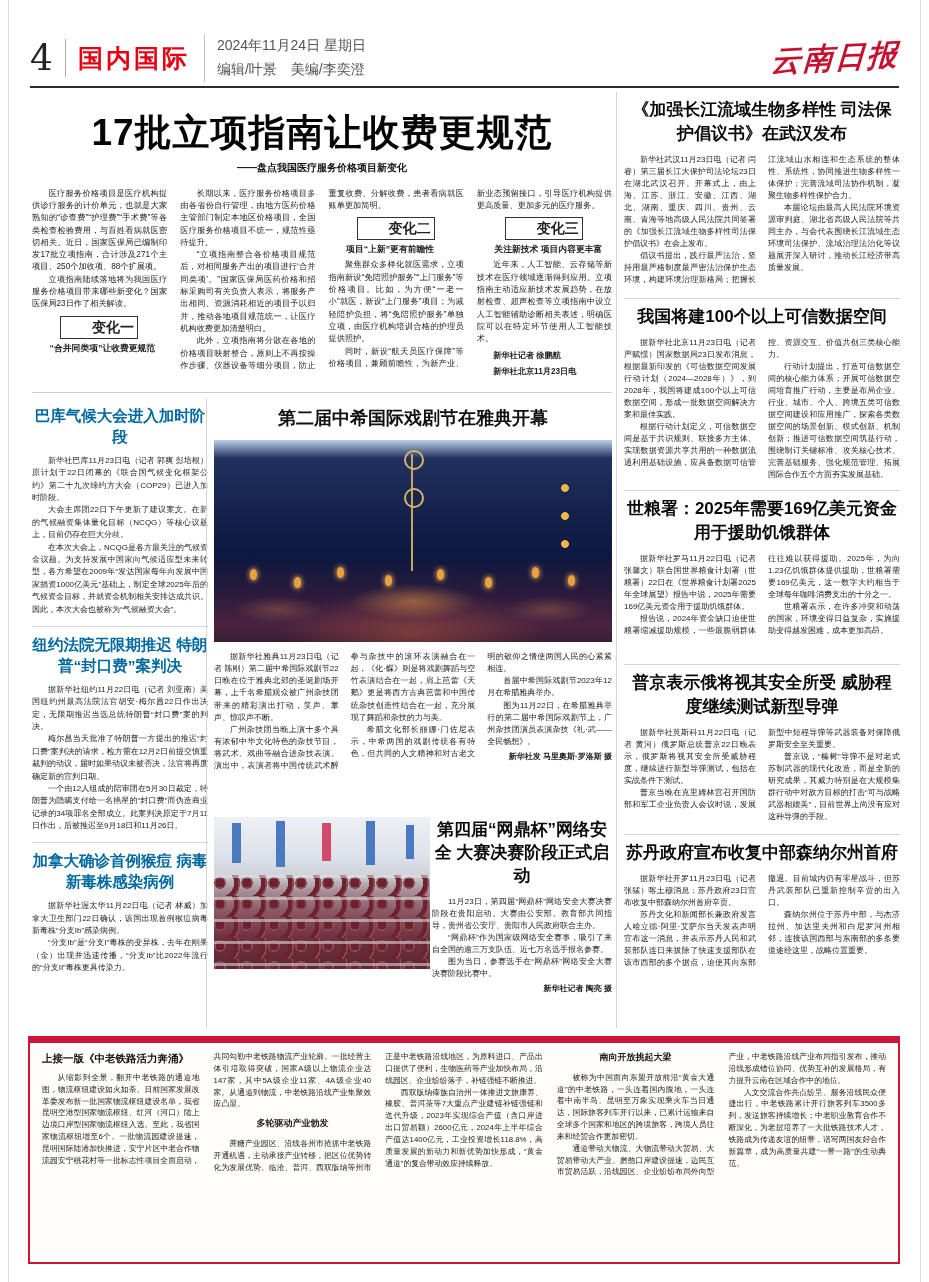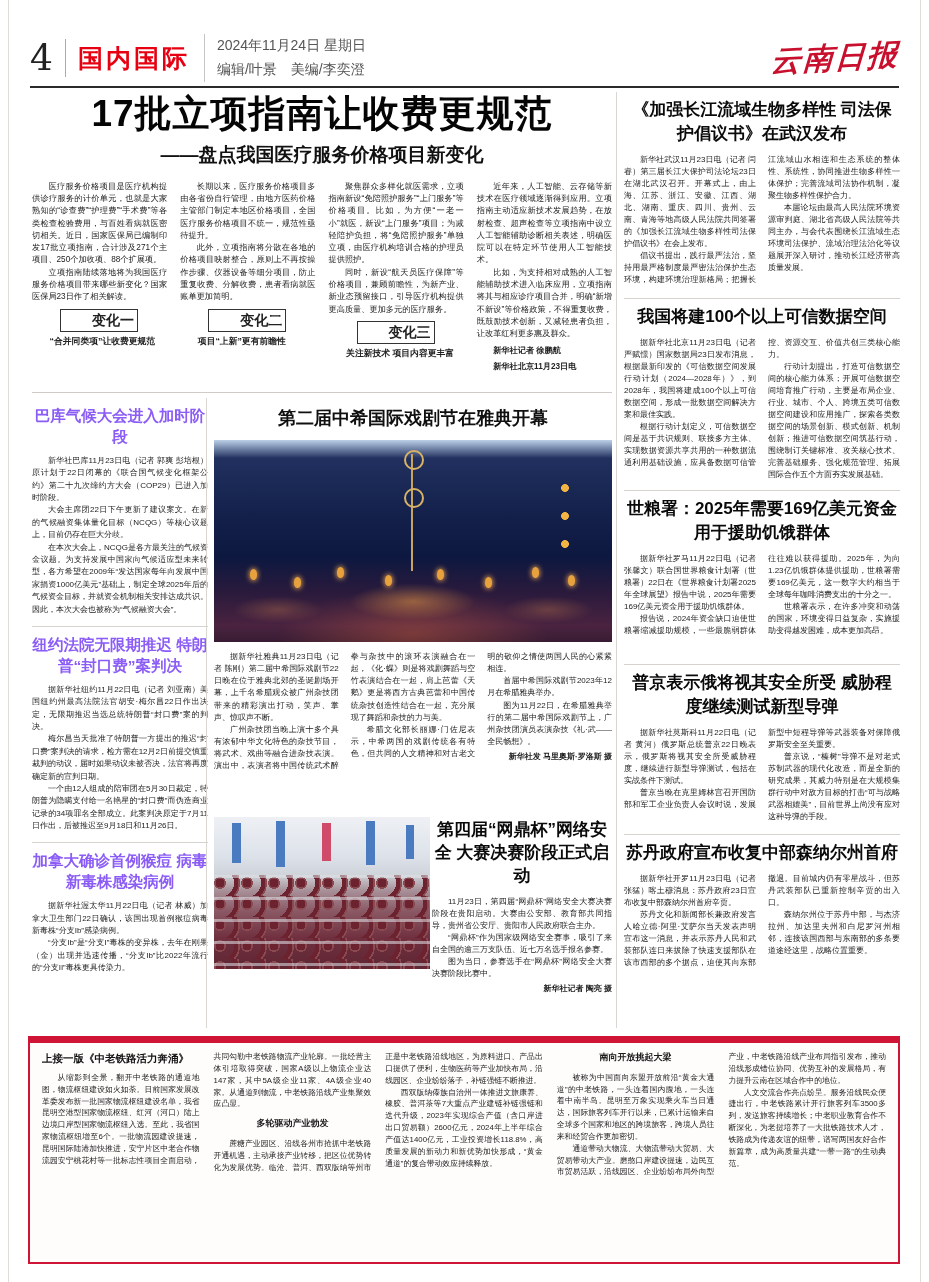--- a/index.html
+++ b/index.html
@@ -16,35 +16,35 @@
   .header { position:absolute; left:30px; right:30px; top:34px; height:48px; display:flex; align-items:center; }
   .pagenum { font-family:"DejaVu Serif",serif; font-size:36px; font-weight:400; color:#222; line-height:1; }
   .hdr-div { width:1px; height:38px; background:#aaa; margin:0 12px; }
   .section-name { color:#e60012; font-size:25px; font-weight:900; letter-spacing:3px; }
   .date-block { margin-left:14px; padding-left:12px; border-left:1px solid #c5c5c5; font-size:14px; color:#555; line-height:1.7; }
   .masthead { margin-left:auto; color:#c8102e; font-size:30px; font-weight:900; font-style:italic; transform:rotate(-3deg) skewX(-6deg); letter-spacing:2px; font-family:"DejaVu Serif",serif; }
   .header-rule { position:absolute; left:30px; right:30px; top:86px; height:2px; background:#2b2b2b; }
 
   
   .main-article { position:absolute; left:32px; top:94px; width:580px; }
-  .main-title { font-size:37px; font-weight:900; text-align:center; color:#050505; letter-spacing:1px; line-height:1.1; }
-  .main-sub { text-align:center; font-size:19px; font-weight:700; margin-top:7px; color:#111; }
+  .main-title { font-size:37px; font-weight:900; text-align:center; color:#050505; letter-spacing:1px; line-height:1.1;margin-top:19px; }
+  .main-sub { text-align:center; font-size:10px; font-weight:700; margin-top:7px; color:#111; }
   .main-body { margin-top:13px; height:238px; column-count:4; column-gap:13px; font-size:8.2px; line-height:1.5; text-align:justify; color:#222; overflow:hidden; }
   .main-body p { text-indent:2em; }
   .kick { text-indent:0; margin:5px 0 3px; font-weight:700; font-size:14px; }
   .kick .chip { display:inline-block; border:1px solid #333; padding:0 3px; margin-right:4px; font-weight:700; }
   .kick-title { text-indent:0; font-weight:800; font-size:8.8px; margin-bottom:3px; }
   .byline-end { text-indent:0; text-align:left; font-weight:700; margin-top:4px; }
   .rule-under-main { position:absolute; left:32px; top:392px; width:580px; height:1px; background:#cfccc8; }
 
   
   .left-col { position:absolute; left:32px; top:398px; width:176px; }
   .l-art { padding:8px 0 10px; }
   .l-art + .l-art { border-top:1px solid #d6d3cf; }
-  .l-art h3 { font-size:15.5px; font-weight:900; text-align:center; line-height:1.35; margin-bottom:7px; color:#8b5cf6; }
+  .l-art h3 { font-size:15.5px; font-weight:900; text-align:center; line-height:1.35; margin-bottom:7px; color:#0369a1; }
   .l-art .bd { font-size:8px; line-height:1.55; text-align:justify; }
   .l-art .bd p { text-indent:2em; }
 
   .col-div-1 { position:absolute; left:206px; top:398px; height:630px; width:1px; background:#d9d6d2; }
   .col-div-2 { position:absolute; left:616px; top:92px; height:936px; width:1px; background:#d9d6d2; }
 
   
   .mid-col { position:absolute; left:214px; top:400px; width:398px; }
   .theater-title { font-size:18px; font-weight:900; text-align:center; color:#101010; margin:6px 0 10px; }
   .photo-theater { width:398px; height:202px; position:relative; overflow:hidden;
@@ -127,29 +127,29 @@
 
 <div class="main-article">
   <div class="main-title">17批立项指南让收费更规范</div>
   <div class="main-sub">——盘点我国医疗服务价格项目新变化</div>
   <div class="main-body">
     <p>医疗服务价格项目是医疗机构提供诊疗服务的计价单元，也就是大家熟知的“诊查费”“护理费”“手术费”等各类检查检验费用，与百姓看病就医密切相关。近日，国家医保局已编制印发17批立项指南，合计涉及271个主项目、250个加收项、88个扩展项。</p>
     <p>立项指南陆续落地将为我国医疗服务价格项目带来哪些新变化？国家医保局23日作了相关解读。</p>
     <p class="kick"><span class="chip">变化一</span></p>
     <p class="kick-title">“合并同类项”让收费更规范</p>
     <p>长期以来，医疗服务价格项目多由各省份自行管理，由地方医药价格主管部门制定本地区价格项目，全国医疗服务价格项目不统一，规范性亟待提升。</p>
+    <p>“立项指南整合各价格项目规范后，对相同服务产出的项目进行‘合并同类项’。”国家医保局医药价格和招标采购司有关负责人表示，将服务产出相同、资源消耗相近的项目予以归并，推动各地项目规范统一，让医疗机构收费更加清楚明白。</p>
     <p>此外，立项指南将分散在各地的价格项目映射整合，原则上不再按操作步骤、仪器设备等细分项目，防止重复收费、分解收费，患者看病就医账单更加简明。</p>
     <p class="kick"><span class="chip">变化二</span></p>
     <p class="kick-title">项目“上新”更有前瞻性</p>
     <p>聚焦群众多样化就医需求，立项指南新设“免陪照护服务”“上门服务”等价格项目。比如，为方便“一老一小”就医，新设“上门服务”项目；为减轻陪护负担，将“免陪照护服务”单独立项，由医疗机构培训合格的护理员提供照护。</p>
     <p>同时，新设“航天员医疗保障”等价格项目，兼顾前瞻性，为新产业、新业态预留接口，引导医疗机构提供更高质量、更加多元的医疗服务。</p>
     <p class="kick"><span class="chip">变化三</span></p>
     <p class="kick-title">关注新技术 项目内容更丰富</p>
     <p>近年来，人工智能、云存储等新技术在医疗领域逐渐得到应用。立项指南主动适应新技术发展趋势，在放射检查、超声检查等立项指南中设立人工智能辅助诊断相关表述，明确医院可以在特定环节使用人工智能技术。</p>
-    <p>比如，为支持相对成熟的人工智能辅助技术进入临床应用，立项指南将其与相应诊疗项目合并，明确“新增不新设”等价格政策，不得重复收费，既鼓励技术创新，又减轻患者负担，让改革红利更多惠及群众。</p>
     <p class="byline-end">新华社记者 徐鹏航</p>
     <p class="byline-end">新华社北京11月23日电</p>
   </div>
 </div>
 <div class="rule-under-main"></div>
 
 <div class="left-col">
   <div class="l-art">
     <h3>巴库气候大会进入加时阶段</h3>
     <div class="bd">

